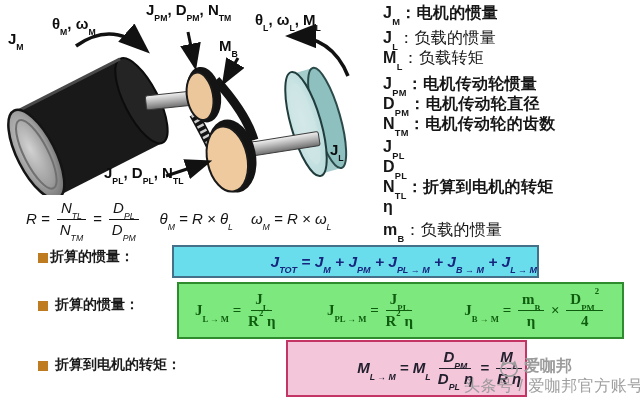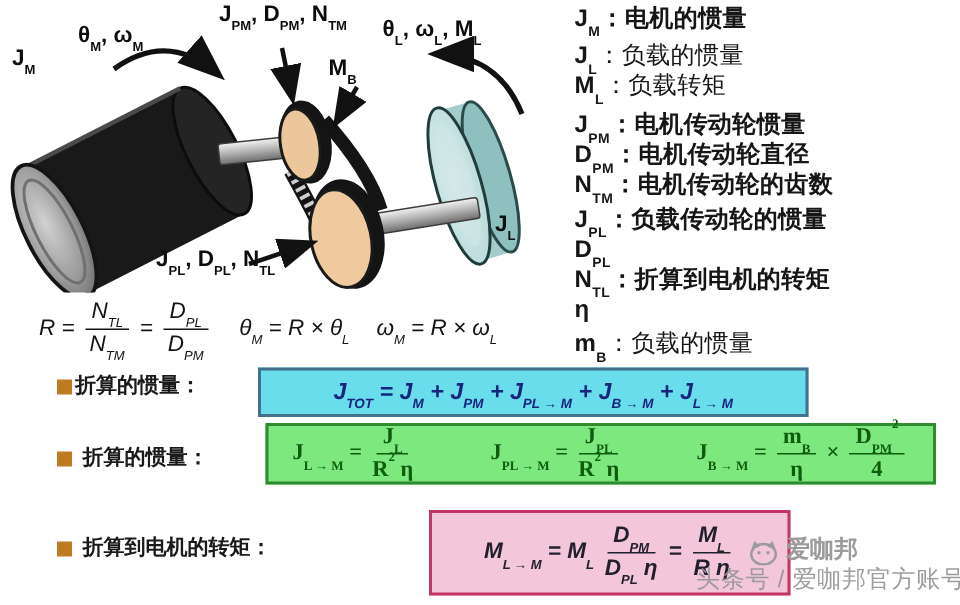--- a/index.html
+++ b/index.html
@@ -28,23 +28,23 @@
   .legend-row{white-space:nowrap}
   .lw7{font-weight:700}.lw6{font-weight:600}.lw4{font-weight:400}
   .lsym{font-weight:700}
   .g1{margin-top:5px}.g2{margin-top:6px}.g3{margin-top:3px}
 
   
   .bullet{position:absolute;width:10px;height:10px;background:#BF7B20}
   .slabel{position:absolute;font-size:14px;font-weight:700;color:#1a1a1a;white-space:nowrap}
 
   
-  .fbox{position:absolute;display:flex;align-items:center;justify-content:center}
+  .fbox{position:absolute;display:flex;align-items:center;justify-content:flex-end}
   .box-total{left:172px;top:245px;width:367px;height:33px;background:#69DDEC;border:2px solid #44708A;color:#17267D;font-size:15.5px;font-weight:700;font-style:italic}
-  .box-reflect{left:177px;top:282px;width:447px;height:41px;background:#7DE87D;border:2px solid #2E8B2E;color:#0E5C0E;font-family:"Liberation Serif",serif;font-weight:700;font-size:15px;justify-content:space-between;padding:0 16px}
+  .box-reflect{left:177px;top:282px;width:447px;height:57px;background:#7DE87D;border:2px solid #2E8B2E;color:#0E5C0E;font-family:"Liberation Serif",serif;font-weight:700;font-size:15px;justify-content:space-between;padding:0 16px}
   .box-torque{left:286px;top:340px;width:241px;height:57px;background:#F3C6DA;border:2px solid #C23565;color:#23202E;font-size:15px;font-weight:700;font-style:italic}
 
   
   .wm1{position:absolute;left:498px;top:356px;display:flex;align-items:flex-end;gap:4px;color:#9b9b9b;font-weight:700;font-size:16px;z-index:5}
   .wm2{position:absolute;left:464px;top:376px;color:rgba(150,150,150,.92);font-size:16px;letter-spacing:.5px;z-index:5;white-space:nowrap}
 </style>
 </head>
 <body>
 
 <div class="diagram">
@@ -182,21 +182,21 @@
         <span class="seg">J<sub>PM</sub></span>
       </span><span>：电机传动轮惯量</span></div>
   <div class="legend-row lw7"><span class="lsym formula">
         <span class="seg">D<sub>PM</sub></span>
       </span><span>：电机传动轮直径</span></div>
   <div class="legend-row lw7"><span class="lsym formula">
         <span class="seg">N<sub>TM</sub></span>
       </span><span>：电机传动轮的齿数</span></div>
   <div class="legend-row lw7 g3"><span class="lsym formula">
         <span class="seg">J<sub>PL</sub></span>
-      </span><span>：负载传动轮的惯量</span></div>
+      </span></div>
   <div class="legend-row lw7"><span class="lsym formula">
         <span class="seg">D<sub>PL</sub></span>
       </span></div>
   <div class="legend-row lw7"><span class="lsym formula">
         <span class="seg">N<sub>TL</sub></span>
       </span><span>：折算到电机的转矩</span></div>
   <div class="legend-row lw4"><span class="lsym formula">
         <span class="seg">η</span>
       </span></div>
   <div class="legend-row lw4 g3"><span class="lsym formula">

